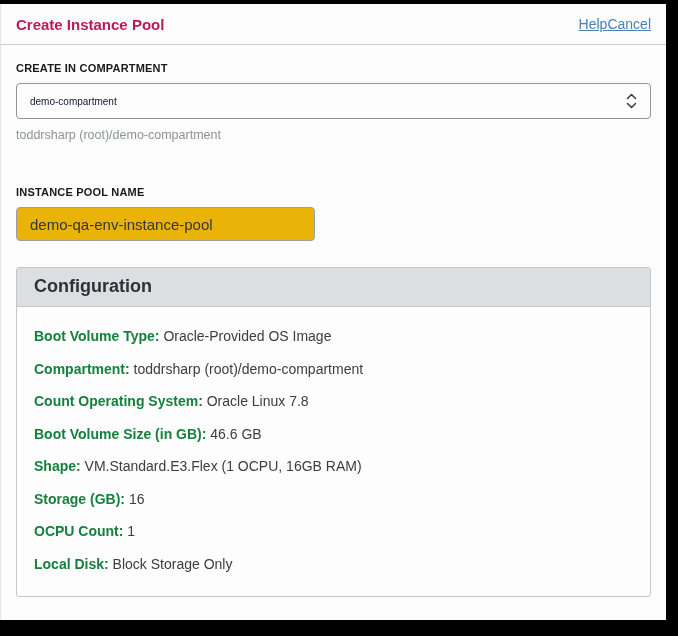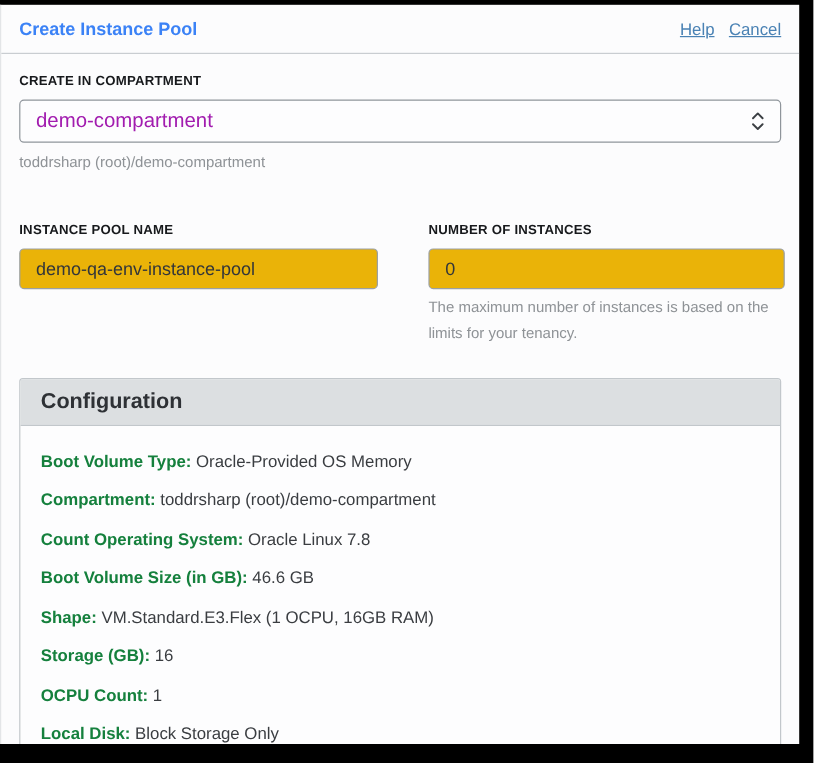--- a/index.html
+++ b/index.html
@@ -30,23 +30,23 @@
     display: flex;
     align-items: center;
     justify-content: space-between;
     height: 41px;
     padding: 0 15px;
     border-bottom: 1px solid #c9cdd1;
   }
   .dlg-title {
     font-size: 15px;
     font-weight: 700;
-    color: #3b82f6;
-  }
-  .dlg-links { display: flex; gap: 12px; }
+    color: #be185d;
+  }
+  .dlg-links { display: flex; }
   .dlg-link {
     font-size: 14px;
     color: #4a82b4;
     text-decoration: underline;
     cursor: pointer;
   }
   
   .dlg-body { padding: 0 15px; }
   .field-label {
     font-size: 11px;
@@ -67,21 +67,21 @@
     height: 36px;
     border: 1px solid #8f959b;
     border-radius: 4px;
     background: #fdfdfe;
     display: flex;
     align-items: center;
     justify-content: space-between;
     padding: 0 13px;
     cursor: pointer;
   }
-  .select-value { font-size: 17px; color: #a21caf; }
+  .select-value { font-size: 10px; color: #0f172a; }
   .select .chev { display: flex; flex-direction: column; align-items: center; }
   .compartment-section .helper { margin-top: 6px; }
   
   .fields-row {
     margin-top: 40px;
     display: grid;
     grid-template-columns: 299px 297px;
     column-gap: 42px;
   }
   .text-input {
@@ -150,35 +150,30 @@
           </span>
         </div>
         <div class="helper">toddrsharp (root)/demo-compartment</div>
       </div>
 
       <div class="fields-row">
         <div class="field-col">
           <div class="field-label">INSTANCE POOL NAME</div>
           <input class="text-input" type="text" value="demo-qa-env-instance-pool" style="">
         </div>
-        <div class="field-col">
-          <div class="field-label">NUMBER OF INSTANCES</div>
-          <input class="text-input" type="text" value="0" style="">
-          <div class="helper">The maximum number of instances is based on the limits for your tenancy.</div>
-        </div>
       </div>
 
       <div class="config-panel">
         <div class="config-header">
           <span class="config-title">Configuration</span>
         </div>
         <div class="config-body">
   <div class="config-row">
     <span class="config-row-label">Boot Volume Type: </span>
-    <span class="config-row-value">Oracle-Provided OS Memory</span>
+    <span class="config-row-value">Oracle-Provided OS Image</span>
   </div>
 
   <div class="config-row">
     <span class="config-row-label">Compartment: </span>
     <span class="config-row-value">toddrsharp (root)/demo-compartment</span>
   </div>
 
   <div class="config-row">
     <span class="config-row-label">Count Operating System: </span>
     <span class="config-row-value">Oracle Linux 7.8</span>

